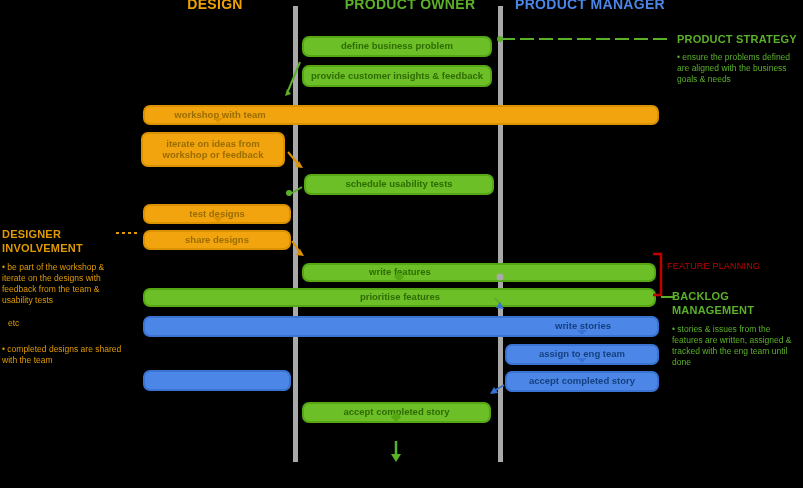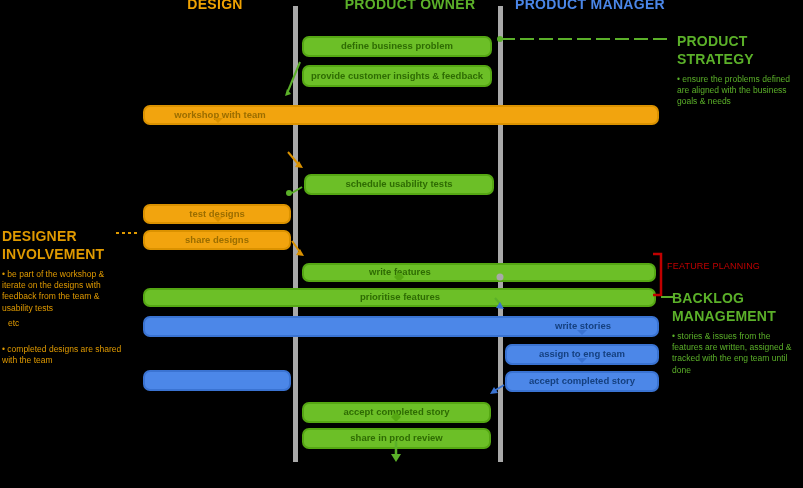--- a/index.html
+++ b/index.html
@@ -12,21 +12,21 @@
   .box{
     position:absolute;border-radius:7px;box-sizing:border-box;border:2px solid;
     font-weight:700;font-size:9.5px;line-height:1.15;
     display:flex;align-items:center;justify-content:center;text-align:center;margin-top:8px;
   }
   .box .offset{position:absolute;top:0;bottom:0;display:flex;align-items:center;justify-content:center;}
   .orange{background:#f2a40e;border-color:#db9200;color:#9a6d00;}
   .green-b{background:#6cbf27;border-color:#55a713;color:#2e6b03;}
   .blue-b{background:#4c87e8;border-color:#3a73d2;color:#15407f;}
   .annot{position:absolute;font-size:8.5px;line-height:1.3;}
-  .annot .title{font-weight:700;font-size:14px;letter-spacing:.2px;margin-bottom:6px;}
+  .annot .title{font-weight:700;font-size:11px;letter-spacing:.2px;margin-bottom:6px;}
   .annot-orange{color:#e09a00;}
   .annot-green{color:#5bb029;}
   .red-label{position:absolute;font-weight:400;font-size:9px;color:#c00000;letter-spacing:.2px;}
   .etc{position:absolute;font-size:8.5px;color:#e09a00;}
   svg.overlay{position:absolute;left:0;top:0;pointer-events:none;}
 </style>
 </head>
 <body>
 
 <div id="stage">
@@ -42,20 +42,23 @@
     <span>define business problem</span>
   </div>
   <div class="box green-b" style="left:302px;top:57px;width:190px;height:22px;">
     <span>provide customer insights &amp; feedback</span>
   </div>
 
   <div class="box orange" style="left:143px;top:97px;width:516px;height:20px;">
     <span class="offset" style="left:0;width:150px;">workshop with team</span>
   </div>
 
+  <div class="box orange" style="left:141px;top:124px;width:144px;height:35px;padding:0 6px;">
+    <span>iterate on ideas from workshop or feedback</span>
+  </div>
 
   <div class="box green-b" style="left:304px;top:166px;width:190px;height:21px;">
     <span>schedule usability tests</span>
   </div>
 
   <div class="box orange" style="left:143px;top:196px;width:148px;height:20px;">
     <span>test designs</span>
   </div>
   <div class="box orange" style="left:143px;top:222px;width:148px;height:20px;">
     <span>share designs</span>
@@ -75,23 +78,20 @@
   <div class="box blue-b" style="left:505px;top:336px;width:154px;height:21px;">
     <span>assign to eng team</span>
   </div>
   <div class="box blue-b" style="left:505px;top:363px;width:154px;height:21px;">
     <span>accept completed story</span>
   </div>
   <div class="box blue-b" style="left:143px;top:362px;width:148px;height:21px;"></div>
 
   <div class="box green-b" style="left:302px;top:394px;width:189px;height:21px;">
     <span>accept completed story</span>
-  </div>
-  <div class="box green-b" style="left:302px;top:420px;width:189px;height:21px;">
-    <span>share in prod review</span>
   </div>
 
   <div class="annot annot-orange" style="left:2px;top:227px;width:128px;">
     <div class="title">DESIGNER INVOLVEMENT</div>
     <div>• be part of the workshop &amp; iterate on the designs with feedback from the team &amp; usability tests</div>
   </div>
   <div class="etc" style="left:8px;top:318px;">etc</div>
   <div class="annot annot-orange" style="left:2px;top:344px;width:128px;">
     <div>• completed designs are shared with the team</div>
   </div>

